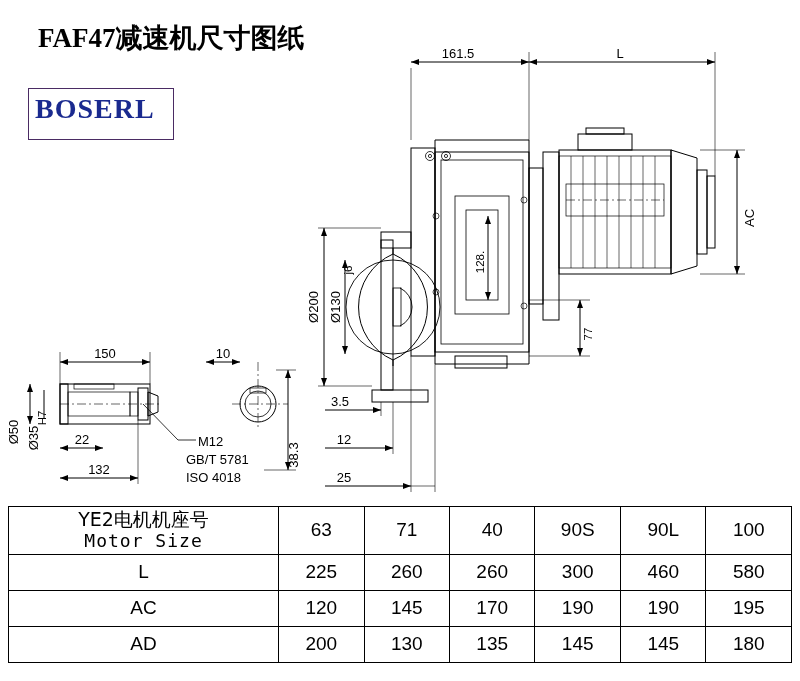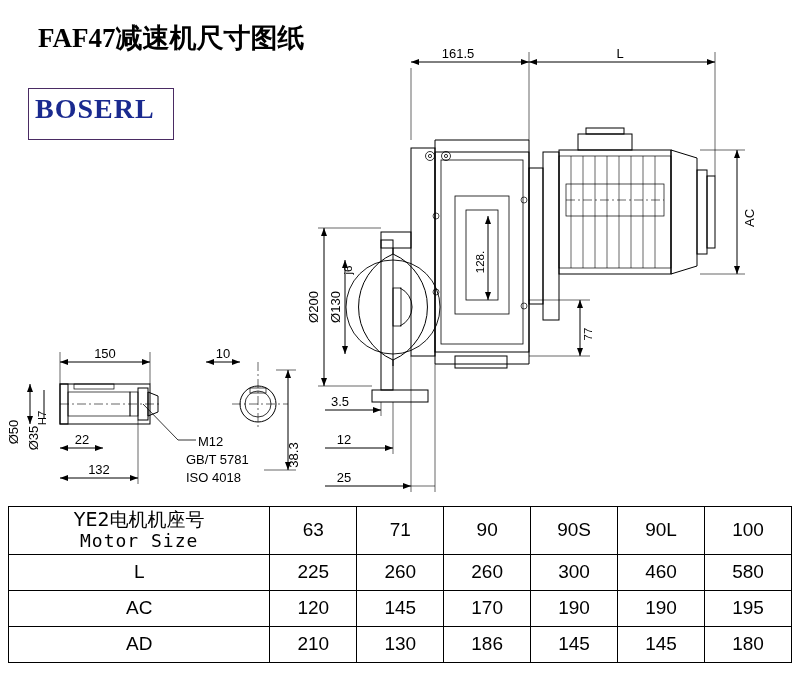--- a/index.html
+++ b/index.html
@@ -12,21 +12,21 @@
   .logo-text{position:absolute;left:6px;top:4px;font-size:28px;font-weight:bold;
              color:#1a2a8f;font-family:"Liberation Serif",serif;letter-spacing:1px;}
   svg{position:absolute;left:0;top:0;}
   .dim{font-family:"Liberation Sans",sans-serif;font-size:13px;fill:#000;}
   .dimS{font-family:"Liberation Sans",sans-serif;font-size:11.5px;fill:#000;}
   .tbl{position:absolute;left:8px;top:506px;width:784px;border-collapse:collapse;}
   .tbl td{border:1px solid #000;text-align:center;font-size:19px;
           font-family:"Liberation Sans",sans-serif;height:33px;}
   .tbl td.lbl{width:258px;}
   .tbl td.val{width:86px;}
-  .tbl .two{line-height:1.15;font-size:19px;padding:2px 5px;}
+  .tbl .two{line-height:1.15;font-size:19px;padding:2px 12px;}
   .cn{font-family:"DejaVu Sans",sans-serif;}
   .mono{font-family:"DejaVu Sans Mono",monospace;letter-spacing:1px;font-size:18px;}
 </style>
 </head>
 <body>
 
 <div class="title">FAF47减速机尺寸图纸</div>
 
 <div class="logo-box">
   <div class="logo-text">BOSERL</div>
@@ -221,21 +221,21 @@
 
 <table class="tbl">
   <tbody>
       <tr>
     <td class="lbl two">
       <div class="cn">YE2电机机座号</div>
       <div class="mono">Motor Size</div>
     </td>
     <td class="val">63</td>
     <td class="val">71</td>
-    <td class="val">90</td>
+    <td class="val">40</td>
     <td class="val">90S</td>
     <td class="val">90L</td>
     <td class="val">100</td>
   </tr>
   <tr>
     <td class="lbl">L</td>
     <td class="val">225</td>
     <td class="val">260</td>
     <td class="val">260</td>
     <td class="val">300</td>
@@ -246,21 +246,21 @@
     <td class="lbl">AC</td>
     <td class="val">120</td>
     <td class="val">145</td>
     <td class="val">170</td>
     <td class="val">190</td>
     <td class="val">190</td>
     <td class="val">195</td>
   </tr>
   <tr>
     <td class="lbl">AD</td>
-    <td class="val">210</td>
+    <td class="val">200</td>
     <td class="val">130</td>
-    <td class="val">186</td>
+    <td class="val">135</td>
     <td class="val">145</td>
     <td class="val">145</td>
     <td class="val">180</td>
   </tr>
 </tbody>
   </table>
 
 </body></html>

